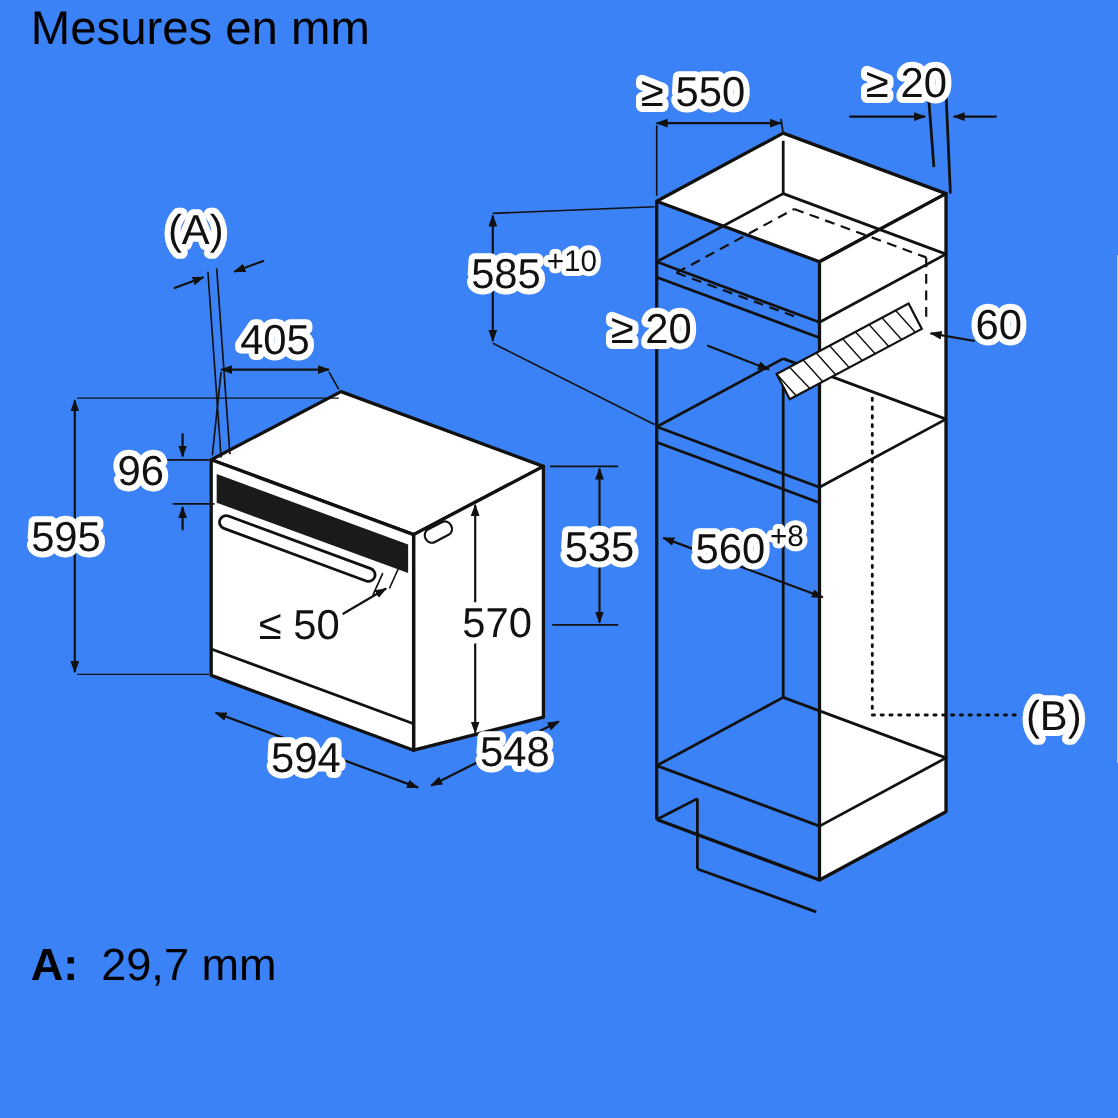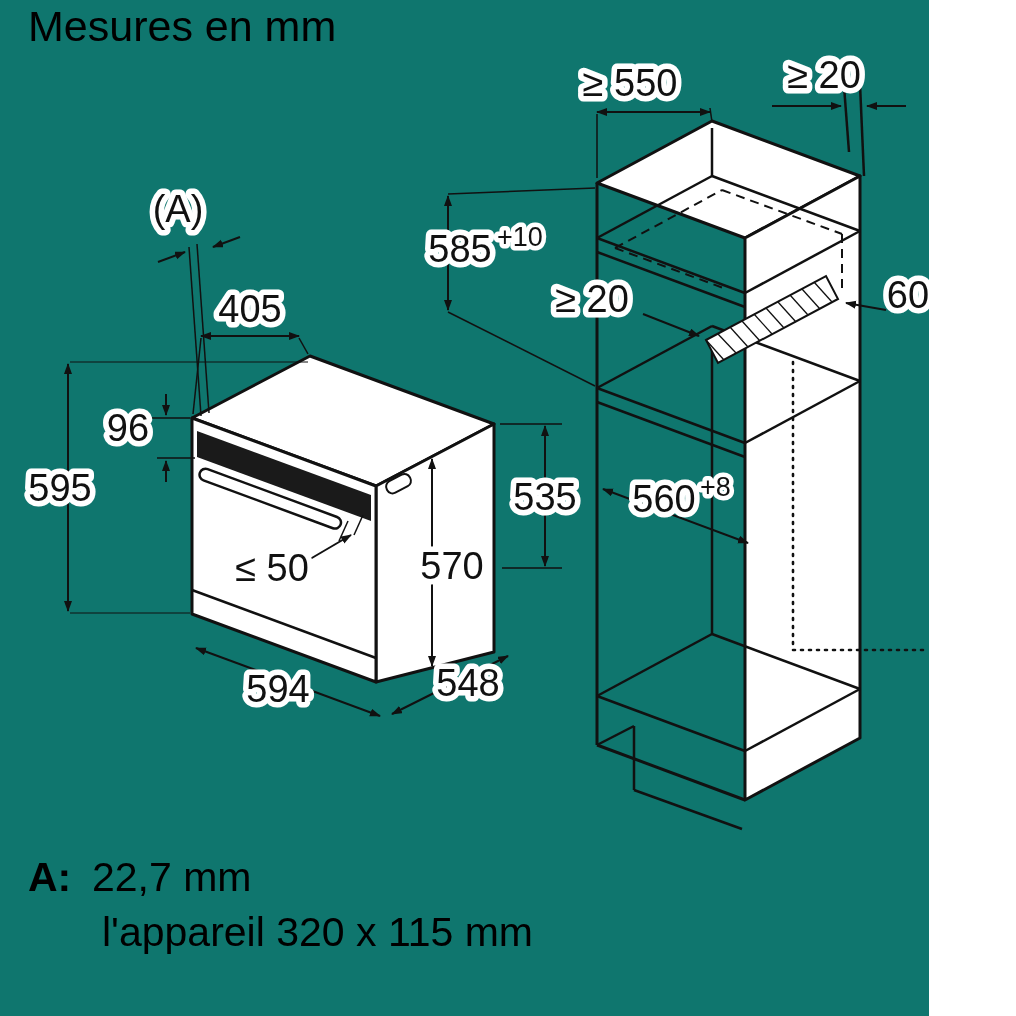--- a/index.html
+++ b/index.html
@@ -1,17 +1,17 @@
 <!DOCTYPE html>
 <html><head>
 <meta charset="utf-8">
 <style>
   html,body{margin:0;padding:0;background:#fff;width:1016px;height:1016px;
     font-family:"Liberation Sans",sans-serif;color:#111;}
-  .page{position:relative;width:929px;height:1016px;overflow:hidden;background:#0f766e;}
+  .page{position:relative;width:1016px;height:1016px;overflow:hidden;background:#3b82f6;}
   .title{position:absolute;left:28px;top:2px;font-size:43px;color:#000;}
   .diagram{position:absolute;left:0;top:0;}
   .ln{stroke:#111;fill:none;stroke-linecap:butt;}
   .face{fill:#fff;stroke:#111;stroke-width:3;stroke-linejoin:round;}
   .thin{stroke-width:1.5;}
   .xthin{stroke-width:1.2;}
   .dimline{stroke-width:2;}
   .dash{stroke-dasharray:9 6;stroke-width:2;}
   .dot{stroke-dasharray:2 6;stroke-width:2.6;stroke-linecap:round;}
   .dim{font-size:38px;fill:#111;stroke:#fff;stroke-width:11px;paint-order:stroke;
@@ -174,20 +174,17 @@
       <text class="sup" x="700" y="496">+8</text>
 
       <line class="ln dot" x1="793" y1="362" x2="793" y2="650"></line>
       <line class="ln dot" x1="793" y1="650" x2="926" y2="650"></line>
       <text class="dim mid" x="958" y="664">(B)</text>
     </g>
   </svg>
 
   <div class="legend">
     <div class="legend-row">
-      <span class="key">A:</span><span>22,7 mm</span>
-    </div>
-    <div class="legend-row cont">
-      <span>l'appareil 320 x 115 mm</span>
+      <span class="key">A:</span><span>29,7 mm</span>
     </div>
   </div>
 
 </div>
 
 </body></html>

